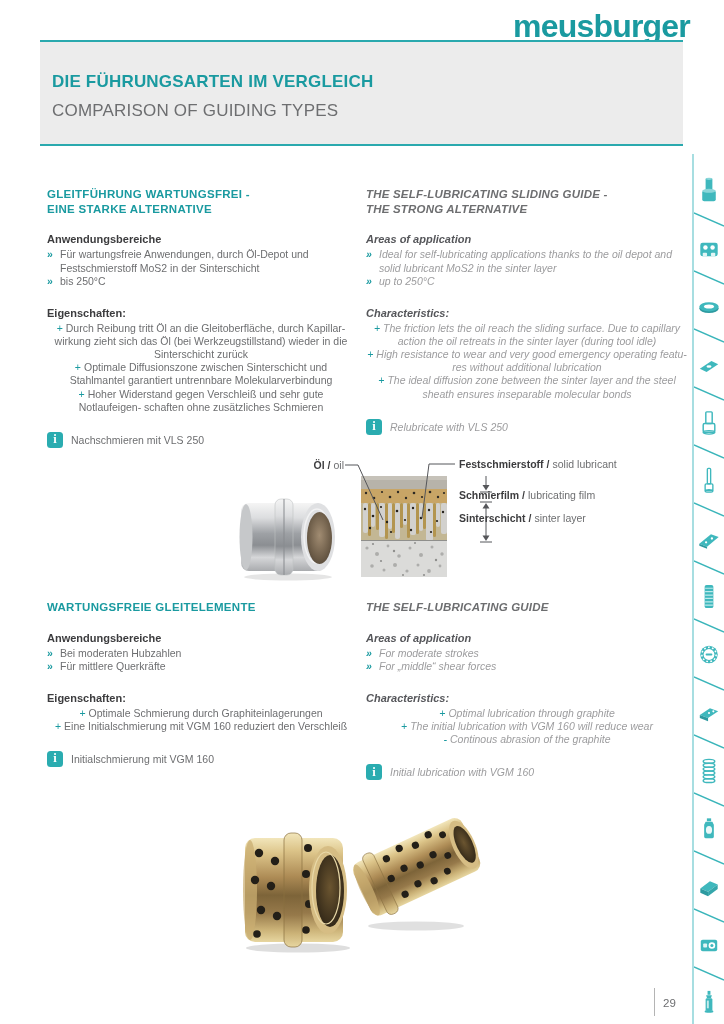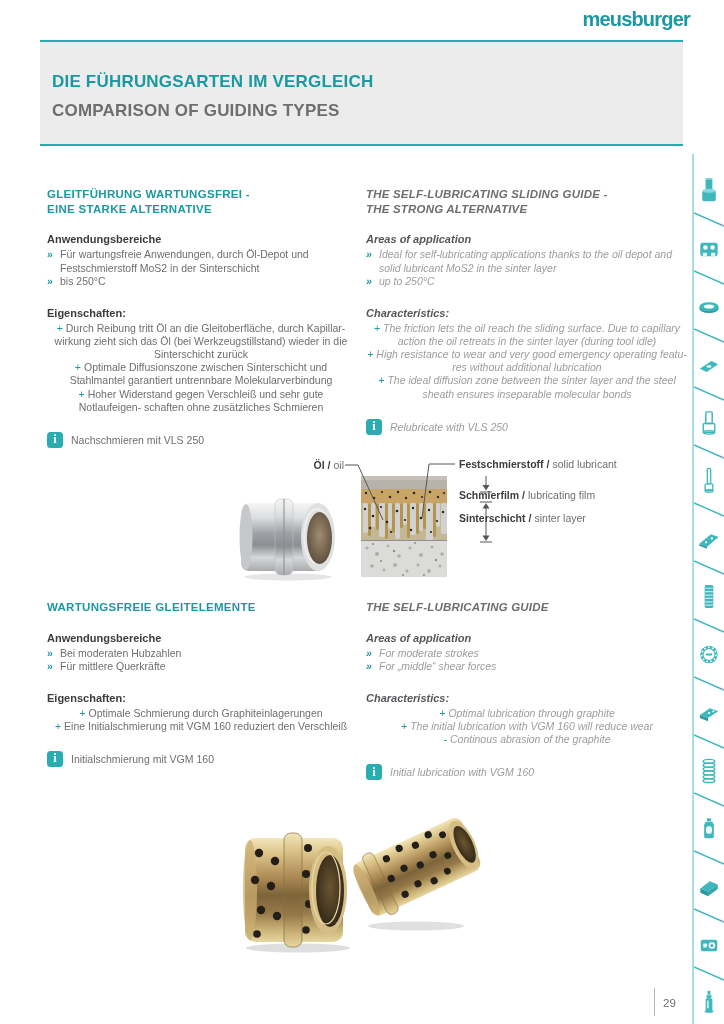--- a/index.html
+++ b/index.html
@@ -1,28 +1,28 @@
 <!DOCTYPE html>
 <html><head>
 <meta charset="utf-8">
 <style>
   html,body{margin:0;padding:0;background:#fff;}
   .page{position:relative;width:724px;height:1024px;background:#fff;overflow:hidden;
         font-family:"Liberation Sans",sans-serif;-webkit-font-smoothing:antialiased;}
 
   
-  .logo{position:absolute;top:8px;right:34px;font-size:20px;font-weight:700;
+  .logo{position:absolute;top:8px;right:34px;font-size:32px;font-weight:700;
         color:#1a9aa0;letter-spacing:-0.8px;}
 
   
   .band{position:absolute;left:40px;top:40px;width:643px;height:106px;background:#ececec;
         border-top:2.5px solid #2aa9ae;border-bottom:2.5px solid #2aa9ae;box-sizing:border-box;
         padding:30px 0 0 12px;}
   .band .t1{margin:0 0 9px 0;font-size:17px;font-weight:700;color:#1a9aa0;letter-spacing:.2px;}
-  .band .t2{margin:0;font-size:17px;font-weight:700;color:#6d6e70;letter-spacing:.2px;}
+  .band .t2{margin:0;font-size:17px;font-weight:400;color:#6d6e70;letter-spacing:.2px;}
 
   
   .col{position:absolute;width:308px;}
   #s1de{left:47px;top:187px;}
   #s1en{left:366px;top:187px;width:322px;}
   #s2de{left:47px;top:600px;}
   #s2en{left:366px;top:600px;width:322px;}
 
   .sec-head{margin:0;font-size:11.5px;line-height:14.5px;font-weight:700;color:#1a9aa0;letter-spacing:.3px;}
   .en .sec-head{color:#6d6e70;font-style:italic;letter-spacing:.2px;}

